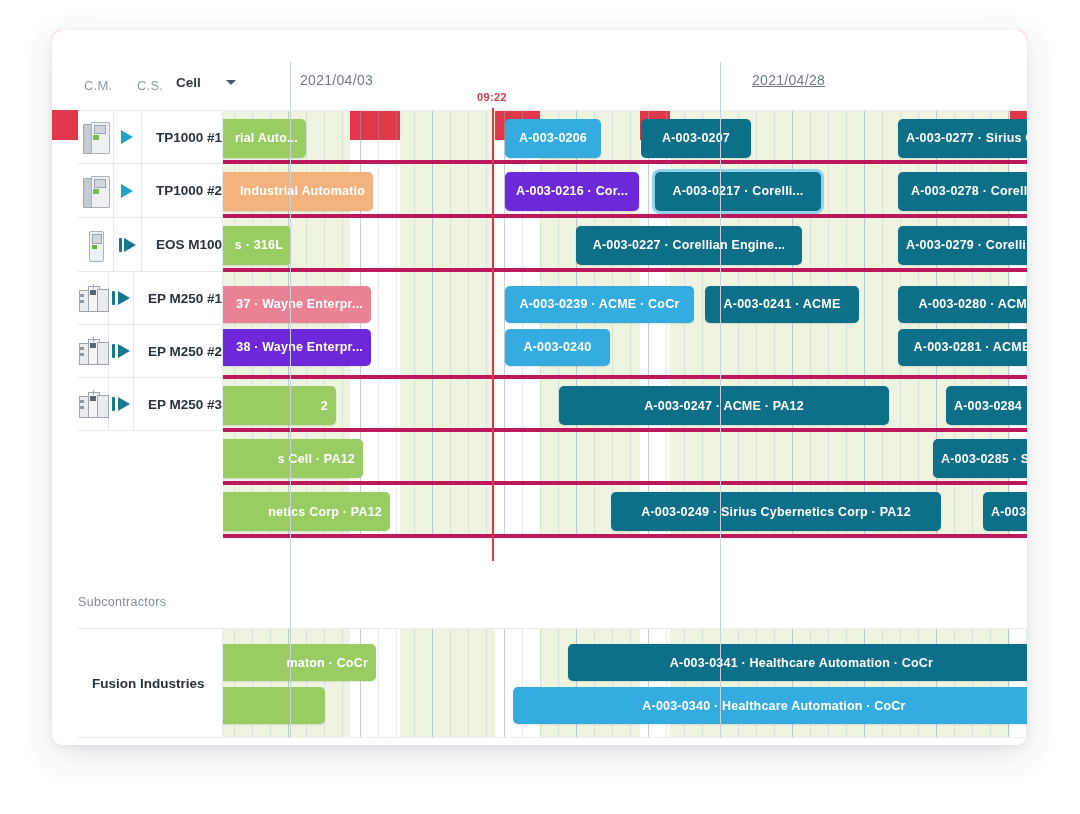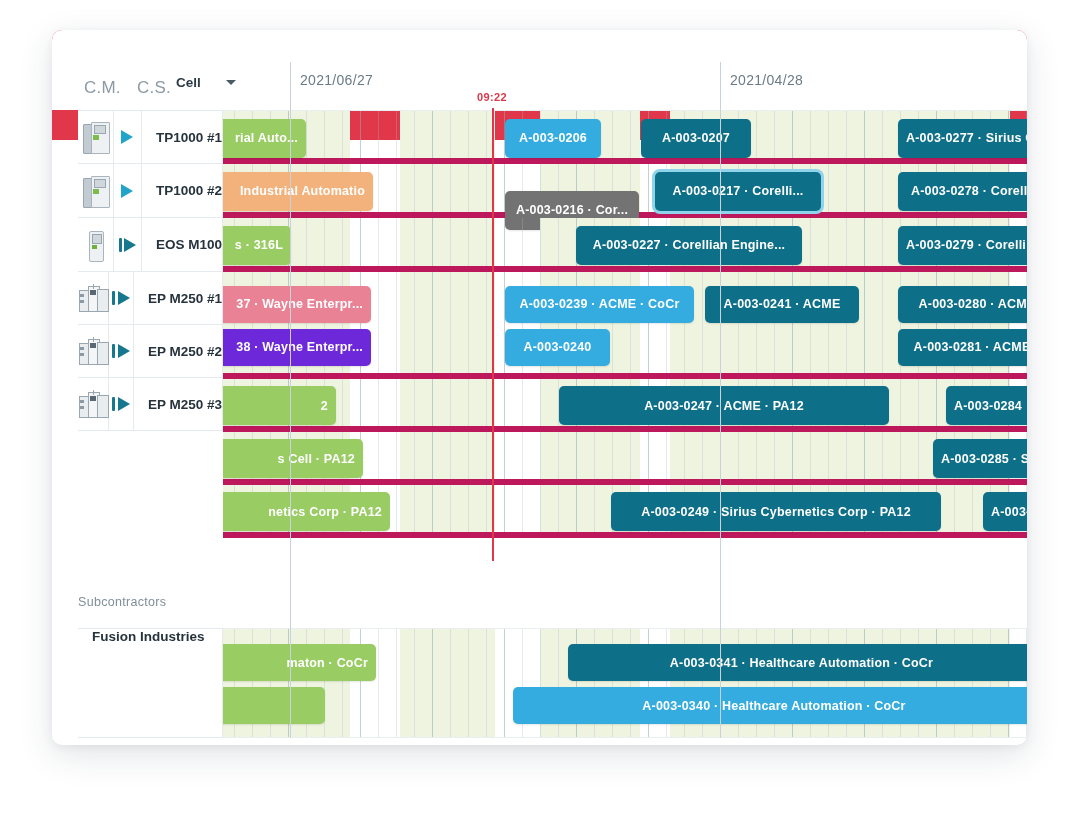--- a/index.html
+++ b/index.html
@@ -19,21 +19,21 @@
     background:#ffffff;
     border-radius:10px;
     box-shadow:0 10px 34px rgba(30,50,70,.13), 0 2px 8px rgba(30,50,70,.07);
     overflow:hidden;
   }
 
   
   #hdr{position:absolute;left:0;top:0;width:975px;height:80px;background:#fff;}
   .hdr-lbl{
     position:absolute;top:48px;
-    font-size:17px;color:#8c9aa3;letter-spacing:.2px;white-space:nowrap;
+    font-size:13px;color:#8c9aa3;letter-spacing:.2px;white-space:nowrap;
   }
   #hdr-cm{left:32px;}
   #hdr-cs{left:85px;}
   #cell-sel{
     position:absolute;left:124px;top:45px;
     display:flex;align-items:center;gap:25px;cursor:pointer;
   }
   #cell-sel .txt{font-size:13.5px;font-weight:bold;color:#2d3b45;}
   .caret{width:0;height:0;border-left:5px solid transparent;border-right:5px solid transparent;border-top:5.5px solid #4a5a64;}
 
@@ -102,28 +102,28 @@
 
   
   #subtitle{
     position:absolute;left:26px;top:565px;
     font-size:12.5px;color:#7f8f99;letter-spacing:.3px;
   }
   #subrow{
     position:absolute;left:26px;top:598px;width:145px;height:110px;
     box-sizing:border-box;
     border-top:1px solid #e4eaee;border-bottom:1px solid #e4eaee;border-right:1px solid #e4eaee;
-    display:flex;align-items:flex-start;background:#fff;
+    display:flex;align-items:center;background:#fff;
   }
   #subrow .c-name{padding-left:14px;}
 
   
   #tl{position:absolute;left:171px;top:80px;width:804px;height:635px;overflow:hidden;}
   #tlrows{position:absolute;left:0;top:0;width:804px;}
-  .trow{position:relative;box-sizing:border-box;border-bottom:6px solid #be185d;}
+  .trow{position:relative;box-sizing:border-box;border-bottom:4px solid #be185d;}
   .trow.first{border-top:1px solid #e9eef1;}
 
   
   .shade{position:absolute;top:0;bottom:0;background:#eef4df;}
   .hline{position:absolute;top:0;bottom:0;width:1px;background:rgba(170,185,195,.30);}
   .hline.maj{background:rgba(150,168,180,.55);}
 
   
   .bar{
     position:absolute;box-sizing:border-box;
@@ -146,22 +146,22 @@
 <div id="app">
 
   <div id="hdr">
     <div class="hdr-lbl" id="hdr-cm">C.M.</div>
     <div class="hdr-lbl" id="hdr-cs">C.S.</div>
     <div id="cell-sel">
       <span class="txt">Cell</span>
       <span class="caret"></span>
     </div>
     <div id="hdr-days">
-        <div class="daylabel" style="left: 248px;">2021/06/27</div>
-        <div class="daylabel" style="left: 678px;">2021/04/28</div>
+        <div class="daylabel" style="left: 248px;">2021/04/03</div>
+        <div class="daylabel" style="left: 700px; text-decoration: underline;">2021/04/28</div>
       </div>
     <div id="nowlabel" style="left: 440px;">09:22</div>
   </div>
 
   <div id="leftcol">
       <div class="lcell ltop" style="height: 54px;">
         <div class="c-icon">
           <div class="mach mA">
             <i class="b1"></i>
             <i class="b2"></i>
@@ -377,21 +377,21 @@
           <div class="hline" style="left: 659px;"></div>
           <div class="hline" style="left: 677px;"></div>
           <div class="hline" style="left: 695px;"></div>
           <div class="hline maj" style="left: 713px;"></div>
           <div class="hline" style="left: 731px;"></div>
           <div class="hline" style="left: 749px;"></div>
           <div class="hline" style="left: 767px;"></div>
           <div class="hline maj" style="left: 785px;"></div>
           <div class="hline" style="left: 803px;"></div>
           <div class="bar" style="left: -10px; width: 160px; height: 39px; top: 7.5px; background: rgb(243, 178, 124); color: rgb(255, 255, 255); border-top-left-radius: 0px; border-bottom-left-radius: 0px; justify-content: flex-end;">Industrial Automatio</div>
-          <div class="bar" style="left: 282px; width: 134px; height: 39px; top: 7.5px; background: #737373; margin-top: 19px;">A-003-0216 · Cor...</div>
+          <div class="bar" style="left: 282px; width: 134px; height: 39px; top: 7.5px; background: #6d28d9;">A-003-0216 · Cor...</div>
           <div class="bar sel" style="left: 432px; width: 166px; height: 39px; top: 7.5px; background: rgb(14, 111, 136);">A-003-0217 · Corelli...</div>
           <div class="bar" style="left: 675px; width: 157px; height: 39px; top: 7.5px; background: rgb(14, 111, 136);">A-003-0278 · Corelli...</div>
         </div>
         <div class="trow" style="height: 54px;">
           <div class="shade" style="left: -283px; width: 410px;"></div>
           <div class="shade" style="left: 177px; width: 95px;"></div>
           <div class="shade" style="left: 317px; width: 100px;"></div>
           <div class="shade" style="left: 447px; width: 340px;"></div>
           <div class="hline" style="left: 11px;"></div>
           <div class="hline" style="left: 29px;"></div>

